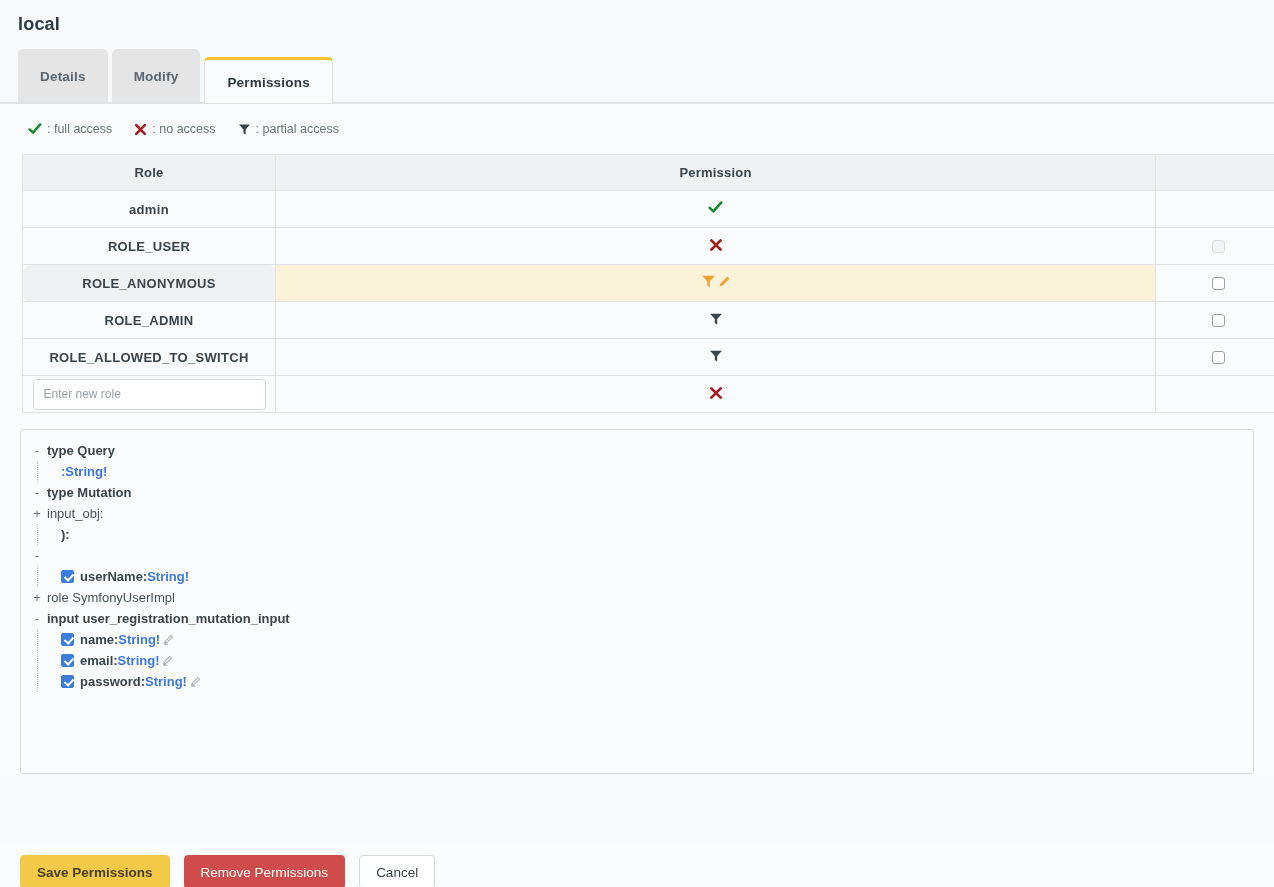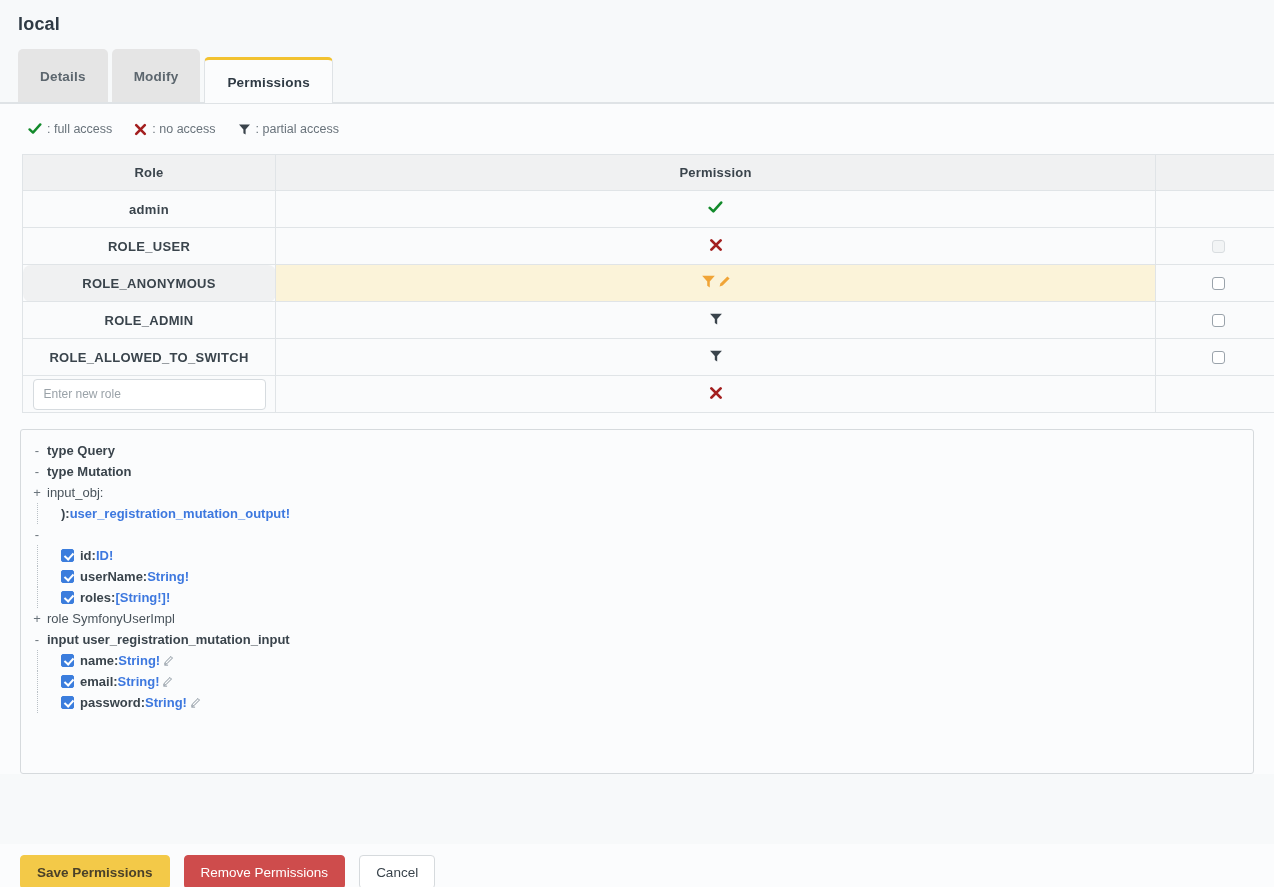--- a/index.html
+++ b/index.html
@@ -417,59 +417,49 @@
     </div>
 
     <div class="schema-box">
       <div class="tree" id="tree-root">
           <div class="tree-row">
             <span class="toggler">-</span>
             <span style="flex: 0 0 4px;"></span>
             <span class="node-label">type Query</span>
           </div>
           <div class="tree-row">
+            <span class="guide"></span>
+            <span style="flex: 0 0 16px;"></span>
+            <span class="type-ref">:String!</span>
+          </div>
+          <div class="tree-row">
             <span class="toggler">-</span>
             <span style="flex: 0 0 4px;"></span>
             <span class="node-label">type Mutation</span>
           </div>
           <div class="tree-row">
             <span class="toggler">+</span>
             <span style="flex: 0 0 4px;"></span>
             <span class="node-label plain">input_obj:</span>
           </div>
           <div class="tree-row">
             <span class="guide"></span>
             <span style="flex: 0 0 16px;"></span>
             <span class="node-label">):</span>
-            <span class="type-ref">user_registration_mutation_output!</span>
           </div>
           <div class="tree-row">
             <span class="toggler">-</span>
             <span style="flex: 0 0 4px;"></span>
-          </div>
-          <div class="tree-row">
-            <span class="guide"></span>
-            <span style="flex: 0 0 16px;"></span>
-            <input type="checkbox" class="tree-cb" checked="" style="">
-            <span class="node-label">id:</span>
-            <span class="type-ref">ID!</span>
           </div>
           <div class="tree-row">
             <span class="guide"></span>
             <span style="flex: 0 0 16px;"></span>
             <input type="checkbox" class="tree-cb" checked="" style="">
             <span class="node-label">userName:</span>
             <span class="type-ref">String!</span>
-          </div>
-          <div class="tree-row">
-            <span class="guide"></span>
-            <span style="flex: 0 0 16px;"></span>
-            <input type="checkbox" class="tree-cb" checked="" style="">
-            <span class="node-label">roles:</span>
-            <span class="type-ref">[String!]!</span>
           </div>
           <div class="tree-row">
             <span class="toggler">+</span>
             <span style="flex: 0 0 4px;"></span>
             <span class="node-label plain">role SymfonyUserImpl</span>
           </div>
           <div class="tree-row">
             <span class="toggler">-</span>
             <span style="flex: 0 0 4px;"></span>
             <span class="node-label">input user_registration_mutation_input</span>

